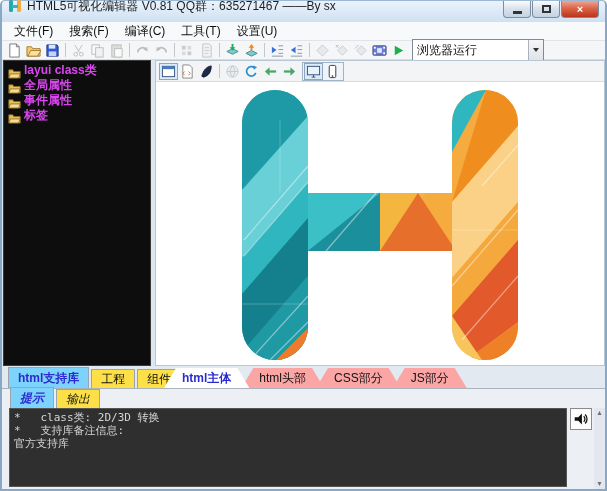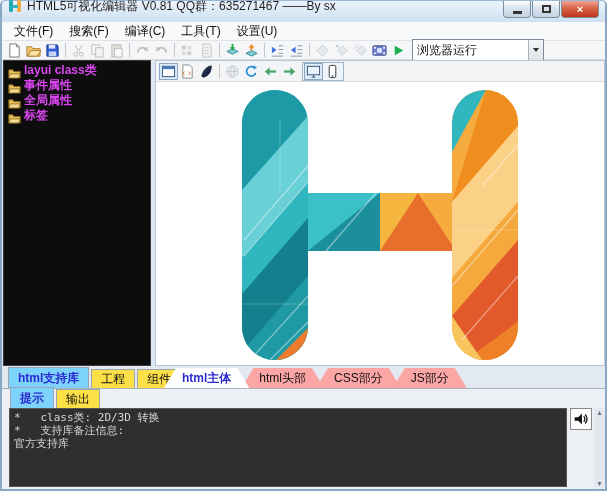--- a/index.html
+++ b/index.html
@@ -64,21 +64,21 @@
             margin-right:2px; cursor:default; white-space:nowrap; }
   .sq-tab.active { background:#7dd3fc; color:#2b2bd0; font-weight:bold; height:21px; }
   .right-tabs { flex:1; display:flex; align-items:flex-end; padding-left:10px; }
   .slant-tab { height:20px; padding:0 18px; font-size:12px; color:#111; background:#fca5a5;
                clip-path:polygon(0 100%, 12px 0, calc(100% - 12px) 0, 100% 100%);
                display:flex; align-items:center; margin-right:-8px; cursor:default; white-space:nowrap; }
   .slant-tab.active { background:#fff; color:#2b2bd0; font-weight:bold; z-index:2; }
   
   .bottom-panel { flex:1; background:#eceff3; border-top:1px solid #aab4be;
                   display:flex; flex-direction:column; }
-  .output-tabs { height:19px; display:flex; align-items:flex-end; padding-left:8px; }
+  .output-tabs { height:19px; display:flex; align-items:flex-end; padding-left:8px;font-style:italic; }
   .output-body { flex:1; display:flex; position:relative; }
   .output-box { flex:1; margin:0 0 2px 7px; background:#2f2f2f; border:1px solid #555;
                 color:#d6d6d6; font-family:"DejaVu Sans Mono","Liberation Mono",monospace;
                 font-size:11px; line-height:13px; padding:2px 4px; white-space:pre; overflow:hidden; }
   .side-strip { width:27px; display:flex; flex-direction:column; align-items:center; }
   .speaker-btn { width:22px; height:22px; background:#fdfdfd; border:1px solid #8a8a8a; margin-top:0;
                  display:flex; align-items:center; justify-content:center; cursor:default; }
   .speaker-btn svg { width:18px; height:18px; }
   .mini-scroll { width:11px; display:flex; flex-direction:column; justify-content:space-between;
                  align-items:center; background:#e4e8ee; padding:1px 0; }
@@ -260,28 +260,28 @@
             <path d="M1 2h5l1 2h8v8H1z" fill="#e8c05a" stroke="#8a6d1f"></path>
             <path d="M1 12l2-5h12l-2 5z" fill="#f5dc96" stroke="#8a6d1f"></path>
           </svg>
         <span>layui class类</span>
       </div>
       <div class="tree-item">
         <svg viewBox="0 0 16 13">
             <path d="M1 2h5l1 2h8v8H1z" fill="#e8c05a" stroke="#8a6d1f"></path>
             <path d="M1 12l2-5h12l-2 5z" fill="#f5dc96" stroke="#8a6d1f"></path>
           </svg>
-        <span>事件属性</span>
+        <span>全局属性</span>
       </div>
       <div class="tree-item">
         <svg viewBox="0 0 16 13">
             <path d="M1 2h5l1 2h8v8H1z" fill="#e8c05a" stroke="#8a6d1f"></path>
             <path d="M1 12l2-5h12l-2 5z" fill="#f5dc96" stroke="#8a6d1f"></path>
           </svg>
-        <span>全局属性</span>
+        <span>事件属性</span>
       </div>
       <div class="tree-item">
         <svg viewBox="0 0 16 13">
             <path d="M1 2h5l1 2h8v8H1z" fill="#e8c05a" stroke="#8a6d1f"></path>
             <path d="M1 12l2-5h12l-2 5z" fill="#f5dc96" stroke="#8a6d1f"></path>
           </svg>
         <span>标签</span>
       </div>
     </div>
     <div class="splitter"></div>

